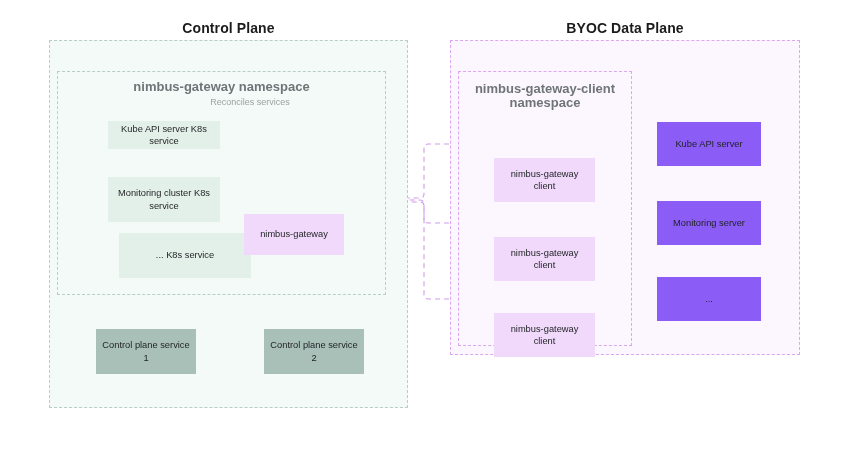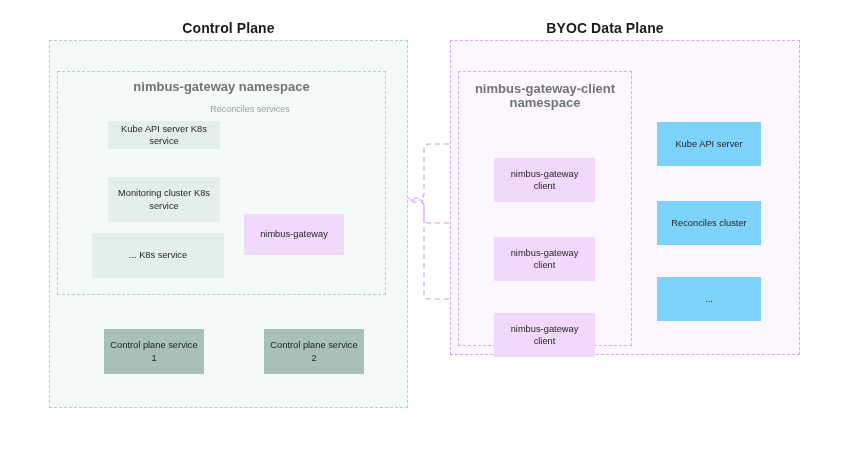--- a/index.html
+++ b/index.html
@@ -67,21 +67,21 @@
     align-items: center;
     justify-content: center;
     text-align: center;
     font-size: 9.3px;
     color: #1f2124;
     line-height: 12.5px;
     padding: 2px 6px;
   }
   .node-green  { background: #e3efe9; }
   .node-purple { background: #f0d9fa; margin-top: 36px; }
-  .node-blue   { background: #7dd3fc; }
+  .node-blue   { background: #8b5cf6; }
   .node-sage   { background: #a8c0b8; }
 
   
   .edge-label {
     font-size: 9px;
     color: #9aa3a0;
     text-align: center;
     white-space: nowrap;
   }
 </style>
@@ -141,47 +141,47 @@
   </svg>
 
   <div class="abs plane-title" style="left:49px; top:20px; width:359px;">Control Plane</div>
 
   <div class="abs zone zone-cp-outer" style="left:49px; top:40px; width:359px; height:368px;"></div>
 
   <div class="abs zone zone-cp-inner" style="left:57px; top:71px; width:329px; height:224px;"></div>
 
   <div class="abs zone-label" style="left:57px; top:80px; width:329px;">nimbus-gateway namespace</div>
 
-  <div class="abs edge-label" style="left:180px; top:104px; width:140px;">Reconciles services</div>
+  <div class="abs edge-label" style="left:180px; top:97px; width:140px;">Reconciles services</div>
 
   <div class="abs node node-green" style="left:108px; top:121px; width:112px; height:28px;">Kube API server K8s service</div>
 
   <div class="abs node node-green" style="left:108px; top:177px; width:112px; height:45px;">Monitoring cluster K8s service</div>
 
-  <div class="abs node node-green" style="left:92px; top:233px; width:132px; height:45px;">... K8s service</div>
+  <div class="abs node node-green" style="left:119px; top:233px; width:132px; height:45px;">... K8s service</div>
 
   <div class="abs node node-purple" style="left:244px; top:178px; width:100px; height:41px;">nimbus-gateway</div>
 
-  <div class="abs node node-sage" style="left:104px; top:329px; width:100px; height:45px;">Control plane service 1</div>
+  <div class="abs node node-sage" style="left:96px; top:329px; width:100px; height:45px;">Control plane service 1</div>
 
   <div class="abs node node-sage" style="left:264px; top:329px; width:100px; height:45px;">Control plane service 2</div>
 
-  <div class="abs plane-title" style="left:430px; top:20px; width:350px;">BYOC Data Plane</div>
+  <div class="abs plane-title" style="left:450px; top:20px; width:350px;">BYOC Data Plane</div>
 
   <div class="abs zone zone-byoc-outer" style="left:450px; top:40px; width:350px; height:315px;"></div>
 
   <div class="abs zone zone-byoc-inner" style="left:458px; top:71px; width:174px; height:275px;"></div>
 
   <div class="abs zone-label" style="left:460px; top:82px; width:170px;">nimbus-gateway-client namespace</div>
 
   <div class="abs node node-purple" style="left:494px; top:122px; width:101px; height:44px;">nimbus-gateway client</div>
 
   <div class="abs node node-purple" style="left:494px; top:201px; width:101px; height:44px;">nimbus-gateway client</div>
 
   <div class="abs node node-purple" style="left:494px; top:277px; width:101px; height:44px;">nimbus-gateway client</div>
 
   <div class="abs node node-blue" style="left:657px; top:122px; width:104px; height:44px;">Kube API server</div>
 
-  <div class="abs node node-blue" style="left:657px; top:201px; width:104px; height:44px;">Reconciles cluster</div>
+  <div class="abs node node-blue" style="left:657px; top:201px; width:104px; height:44px;">Monitoring server</div>
 
   <div class="abs node node-blue" style="left:657px; top:277px; width:104px; height:44px;">...</div>
 
 </div>
 
 </body></html>

